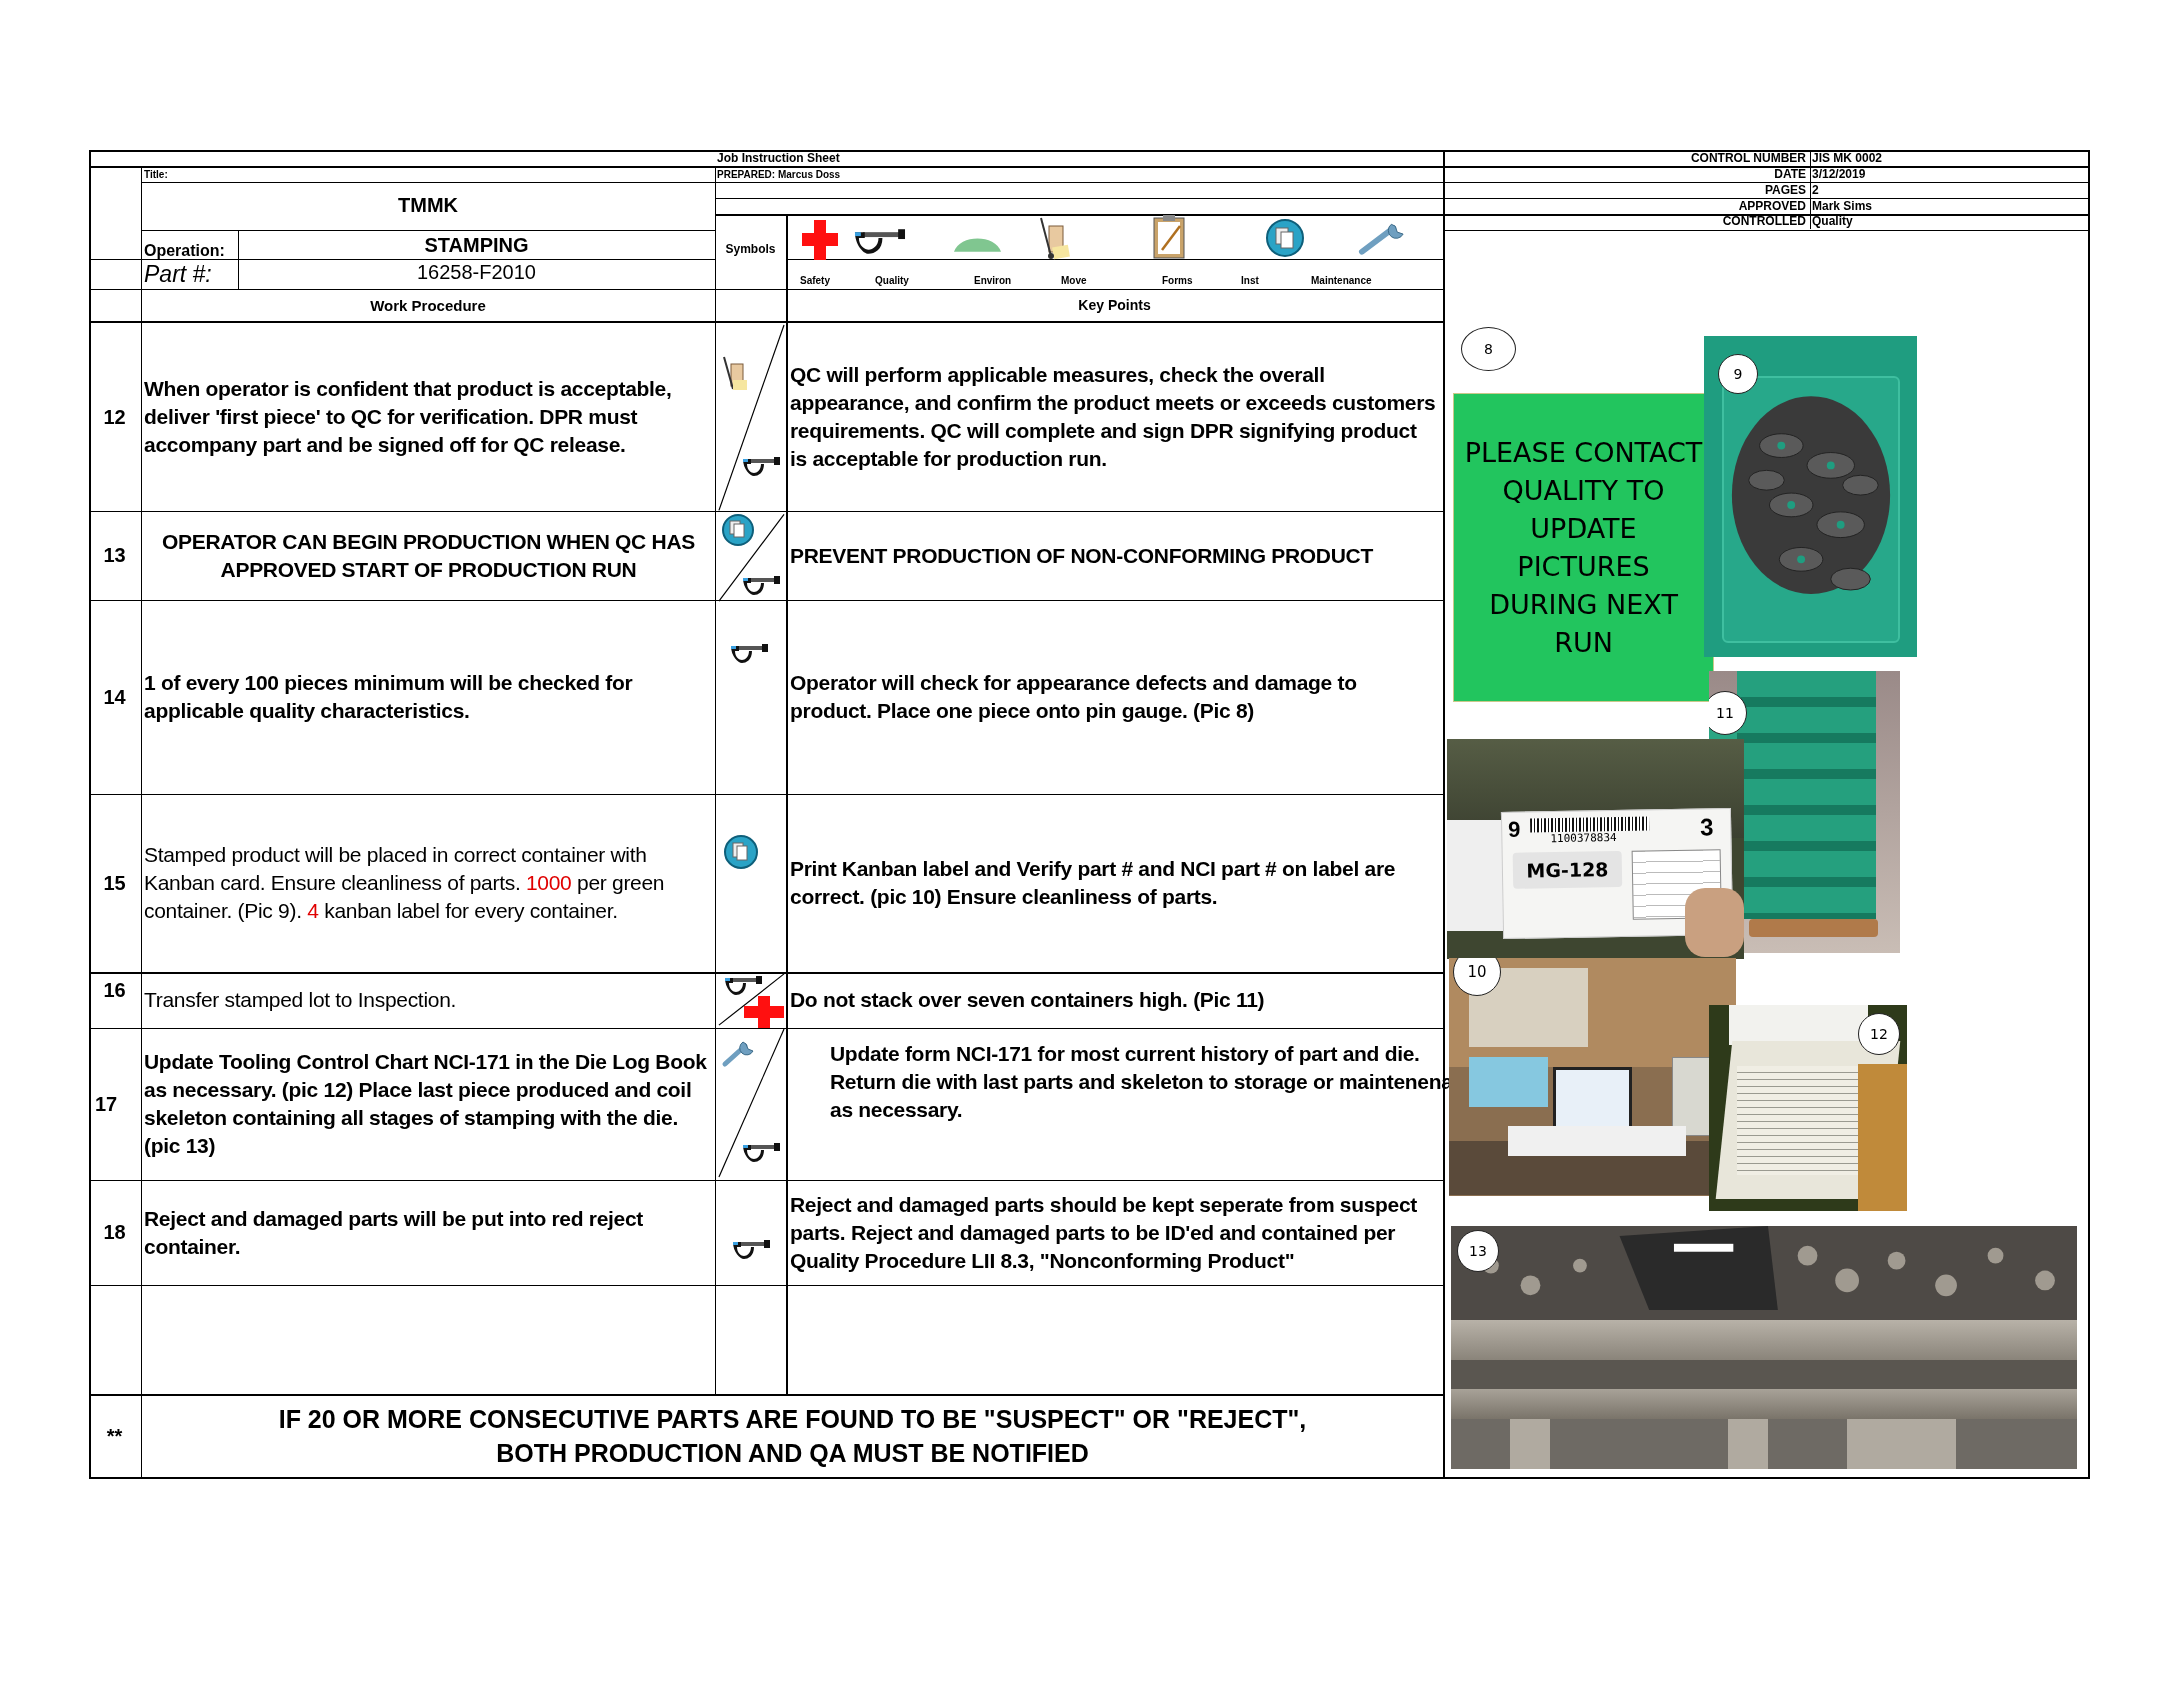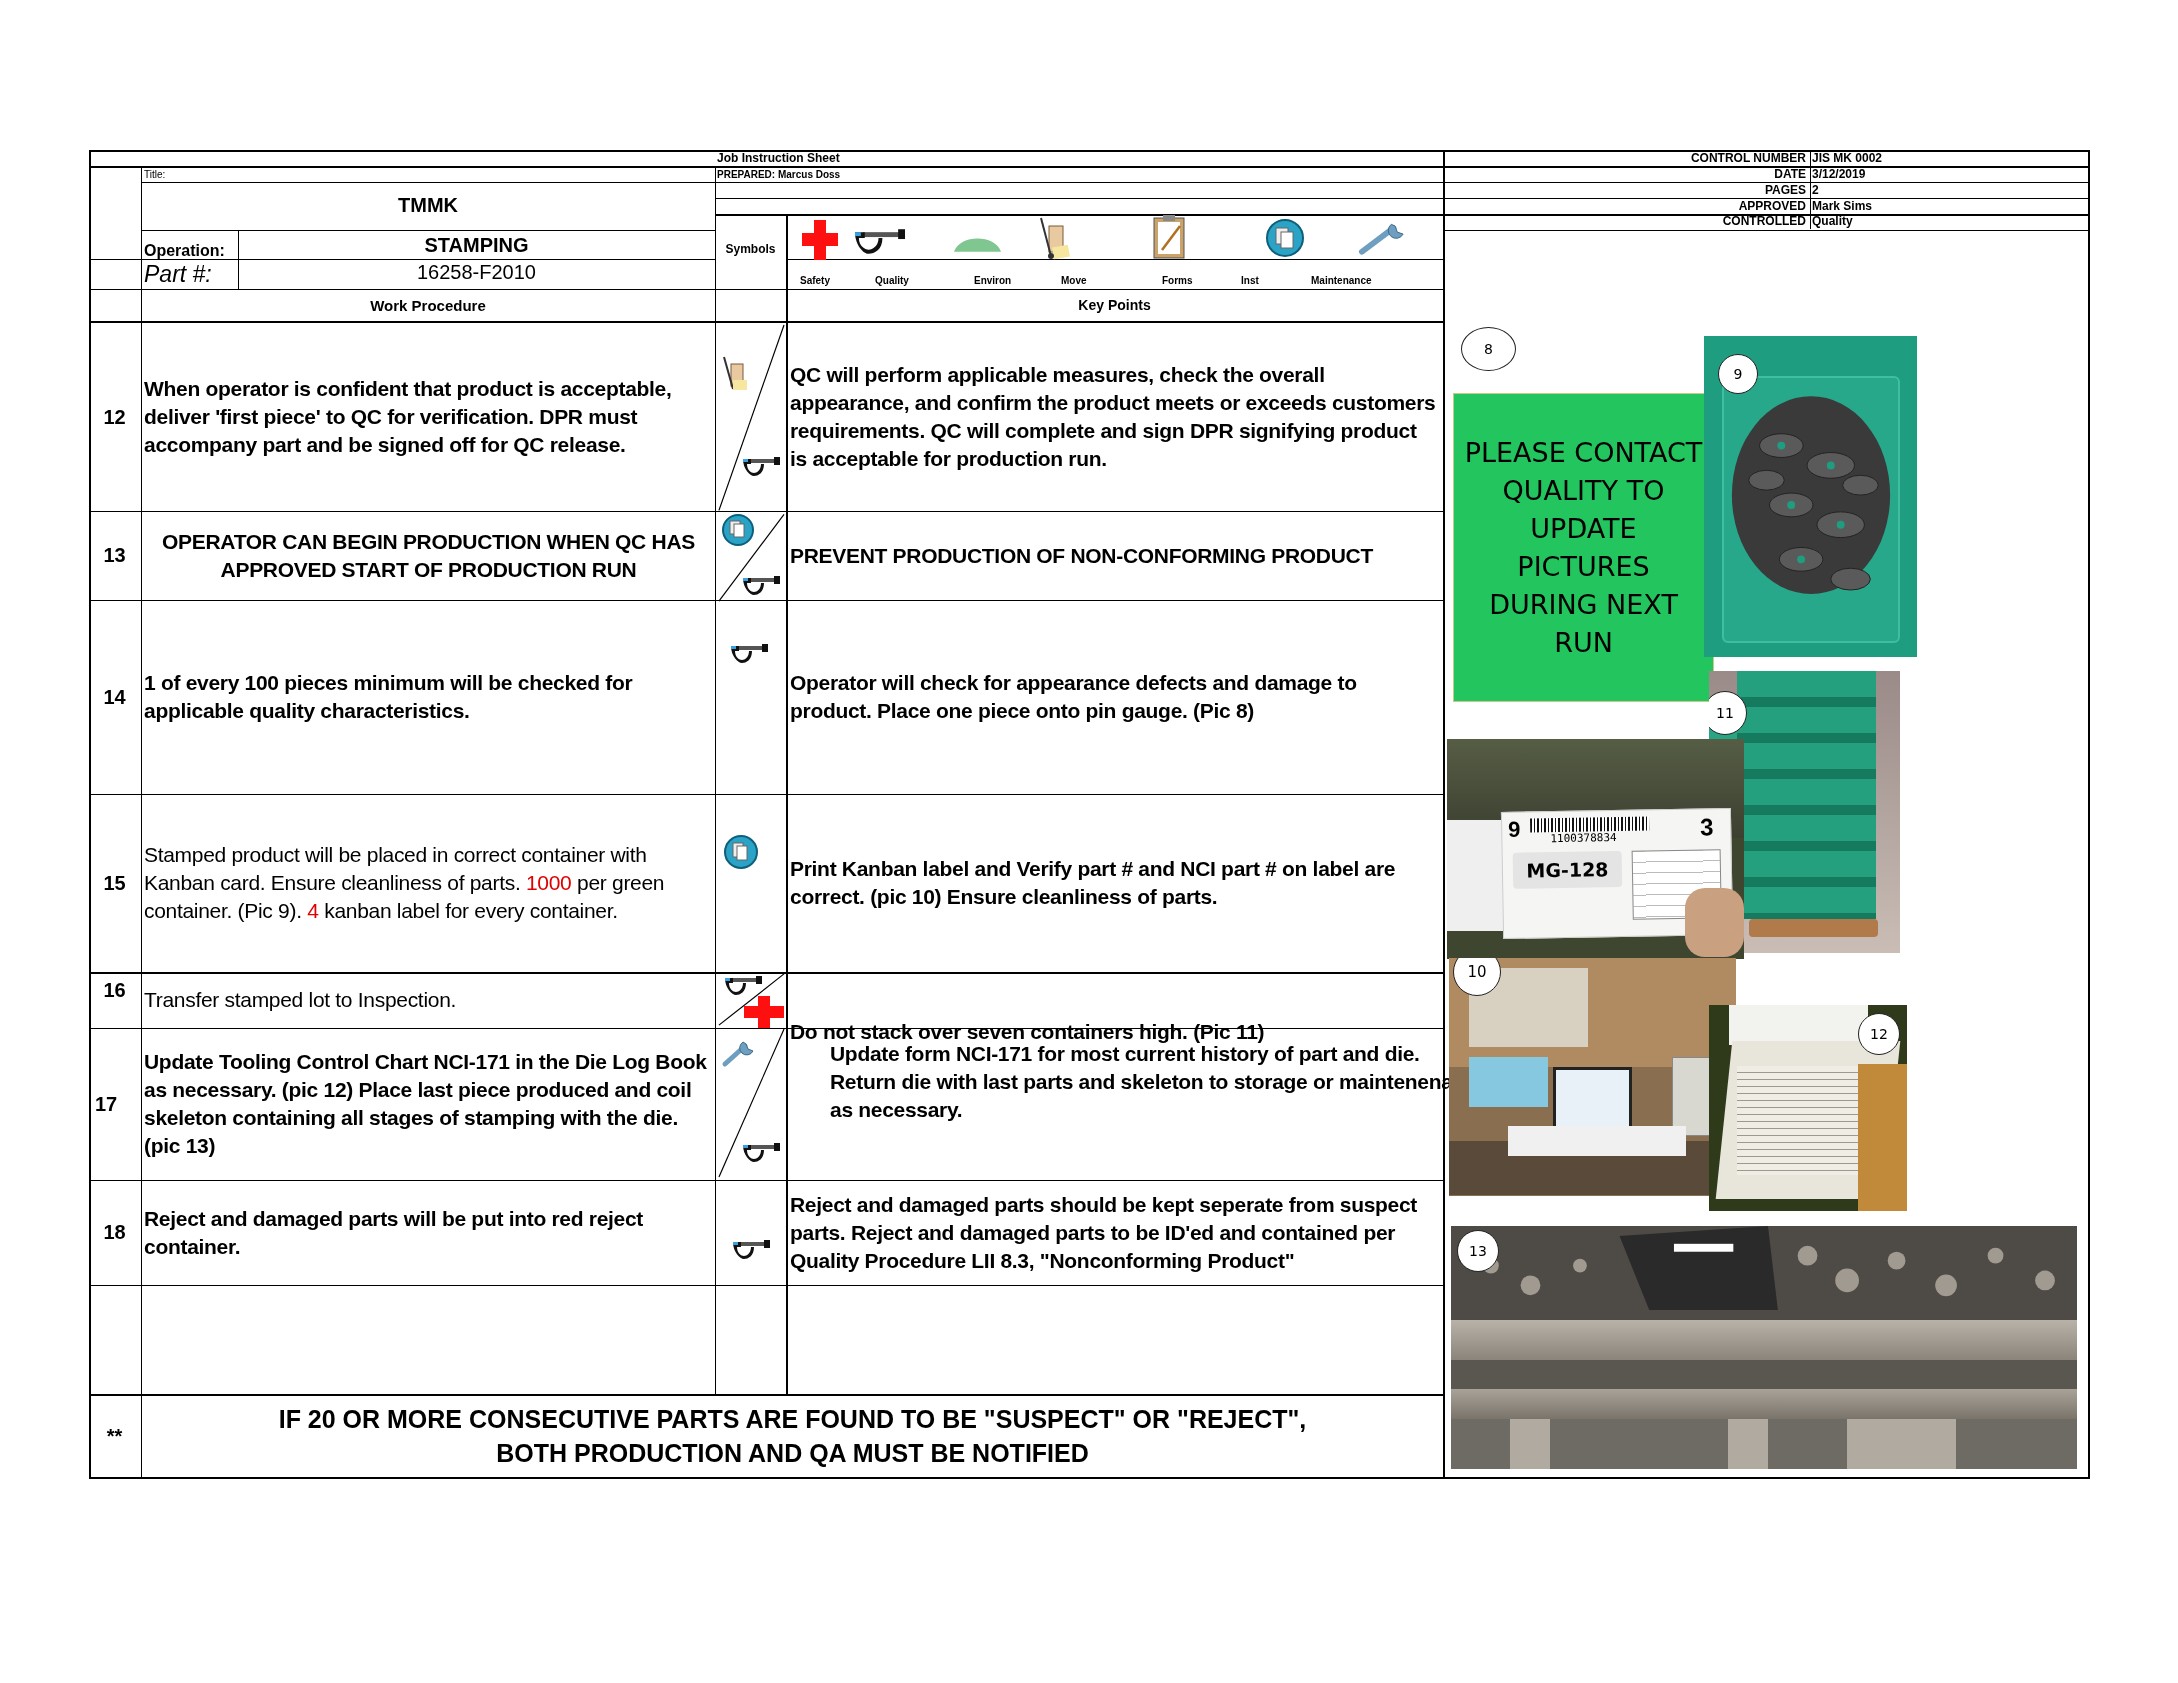--- a/index.html
+++ b/index.html
@@ -64,21 +64,21 @@
 
   <svg class="abs" style="left:715px;top:321px;" width="71" height="1073" viewBox="0 0 72 1084">
     <line x1="4" y1="190" x2="70" y2="2" stroke="#000" stroke-width="1.2"></line>
     <line x1="4" y1="282" x2="70" y2="194" stroke="#000" stroke-width="1.2"></line>
     <line x1="4" y1="712" x2="70" y2="660" stroke="#000" stroke-width="1.2"></line>
     <line x1="4" y1="866" x2="70" y2="716" stroke="#000" stroke-width="1.2"></line>
   </svg>
 
   <div class="abs b small" style="left:715px;top:150px;width:729px;height:16px;line-height:16px;padding-left:2px;font-size:12px;">Job Instruction Sheet</div>
 
-  <div class="abs small" style="left:144px;top:167px;line-height:15px;font-size:10px;font-weight:normal;">Title:</div>
+  <div class="abs small" style="left:144px;top:167px;line-height:15px;font-size:10px;font-weight:bold;">Title:</div>
   <div class="abs b" style="left:141px;top:194px;width:574px;text-align:center;font-size:20px;">TMMK</div>
 
   <div class="abs" style="left:717px;top:167px;line-height:15px;font-size:10px;font-weight:bold;">
     <span>PREPARED:</span>
     <span>Marcus Doss</span>
   </div>
 
   <div class="abs b" style="left:144px;top:242px;font-size:16px;">Operation:</div>
   <div class="abs b" style="left:238px;top:234px;width:477px;text-align:center;font-size:20px;">STAMPING</div>
 
@@ -203,21 +203,21 @@
   </div>
   <div class="abs cell-text center-v" style="left:790px;top:794px;width:649px;height:178px;">Print Kanban label and Verify part # and NCI part # on label are correct. (pic 10)   Ensure cleanliness of parts.</div>
   <svg class="abs" style="left:723px;top:834px;" width="36" height="36" viewBox="0 0 36 36">
     <circle cx="18" cy="18" r="16" fill="#2aa3c6" stroke="#0e5f7a" stroke-width="2"></circle>
     <rect x="10" y="9" width="10" height="14" fill="#eee" stroke="#666"></rect>
       <rect x="14" y="12" width="10" height="14" fill="#fff" stroke="#666"></rect>
   </svg>
 
   <div class="abs rownum center-v" style="left:89px;top:972px;width:51px;height:37px;justify-content:center;">16</div>
   <div class="abs cell-text reg center-v" style="left:144px;top:972px;width:569px;height:55px;">Transfer stamped lot to Inspection.</div>
-  <div class="abs cell-text center-v" style="left:790px;top:972px;width:649px;height:55px;margin-top:32px;">Do not stack over seven containers high. (Pic 11)</div>
+  <div class="abs cell-text center-v" style="left:790px;top:972px;width:649px;height:55px;">Do not stack over seven containers high. (Pic 11)</div>
   <svg class="abs" style="left:723px;top:974px;" width="40" height="24" viewBox="0 0 40 24">
     <rect x="8" y="4" width="28" height="4" fill="#555"></rect>
       <rect x="33" y="2" width="6" height="8" fill="#111"></rect>
     <path d="M2 4h8v5H6c0 6 4 9 7 9s7-3 7-9h3c0 9-6 12-10 12S2 14 2 4z" fill="#111"></path>
     <rect x="2" y="4" width="5" height="3" fill="#3aa0e0"></rect>
   </svg>
   <svg class="abs" style="left:744px;top:996px;" width="40" height="32" viewBox="0 0 40 32">
     <path d="M14 0h12v10h14v12H26v10H14V22H0V10h14z" fill="#ff1010"></path>
   </svg>
 

